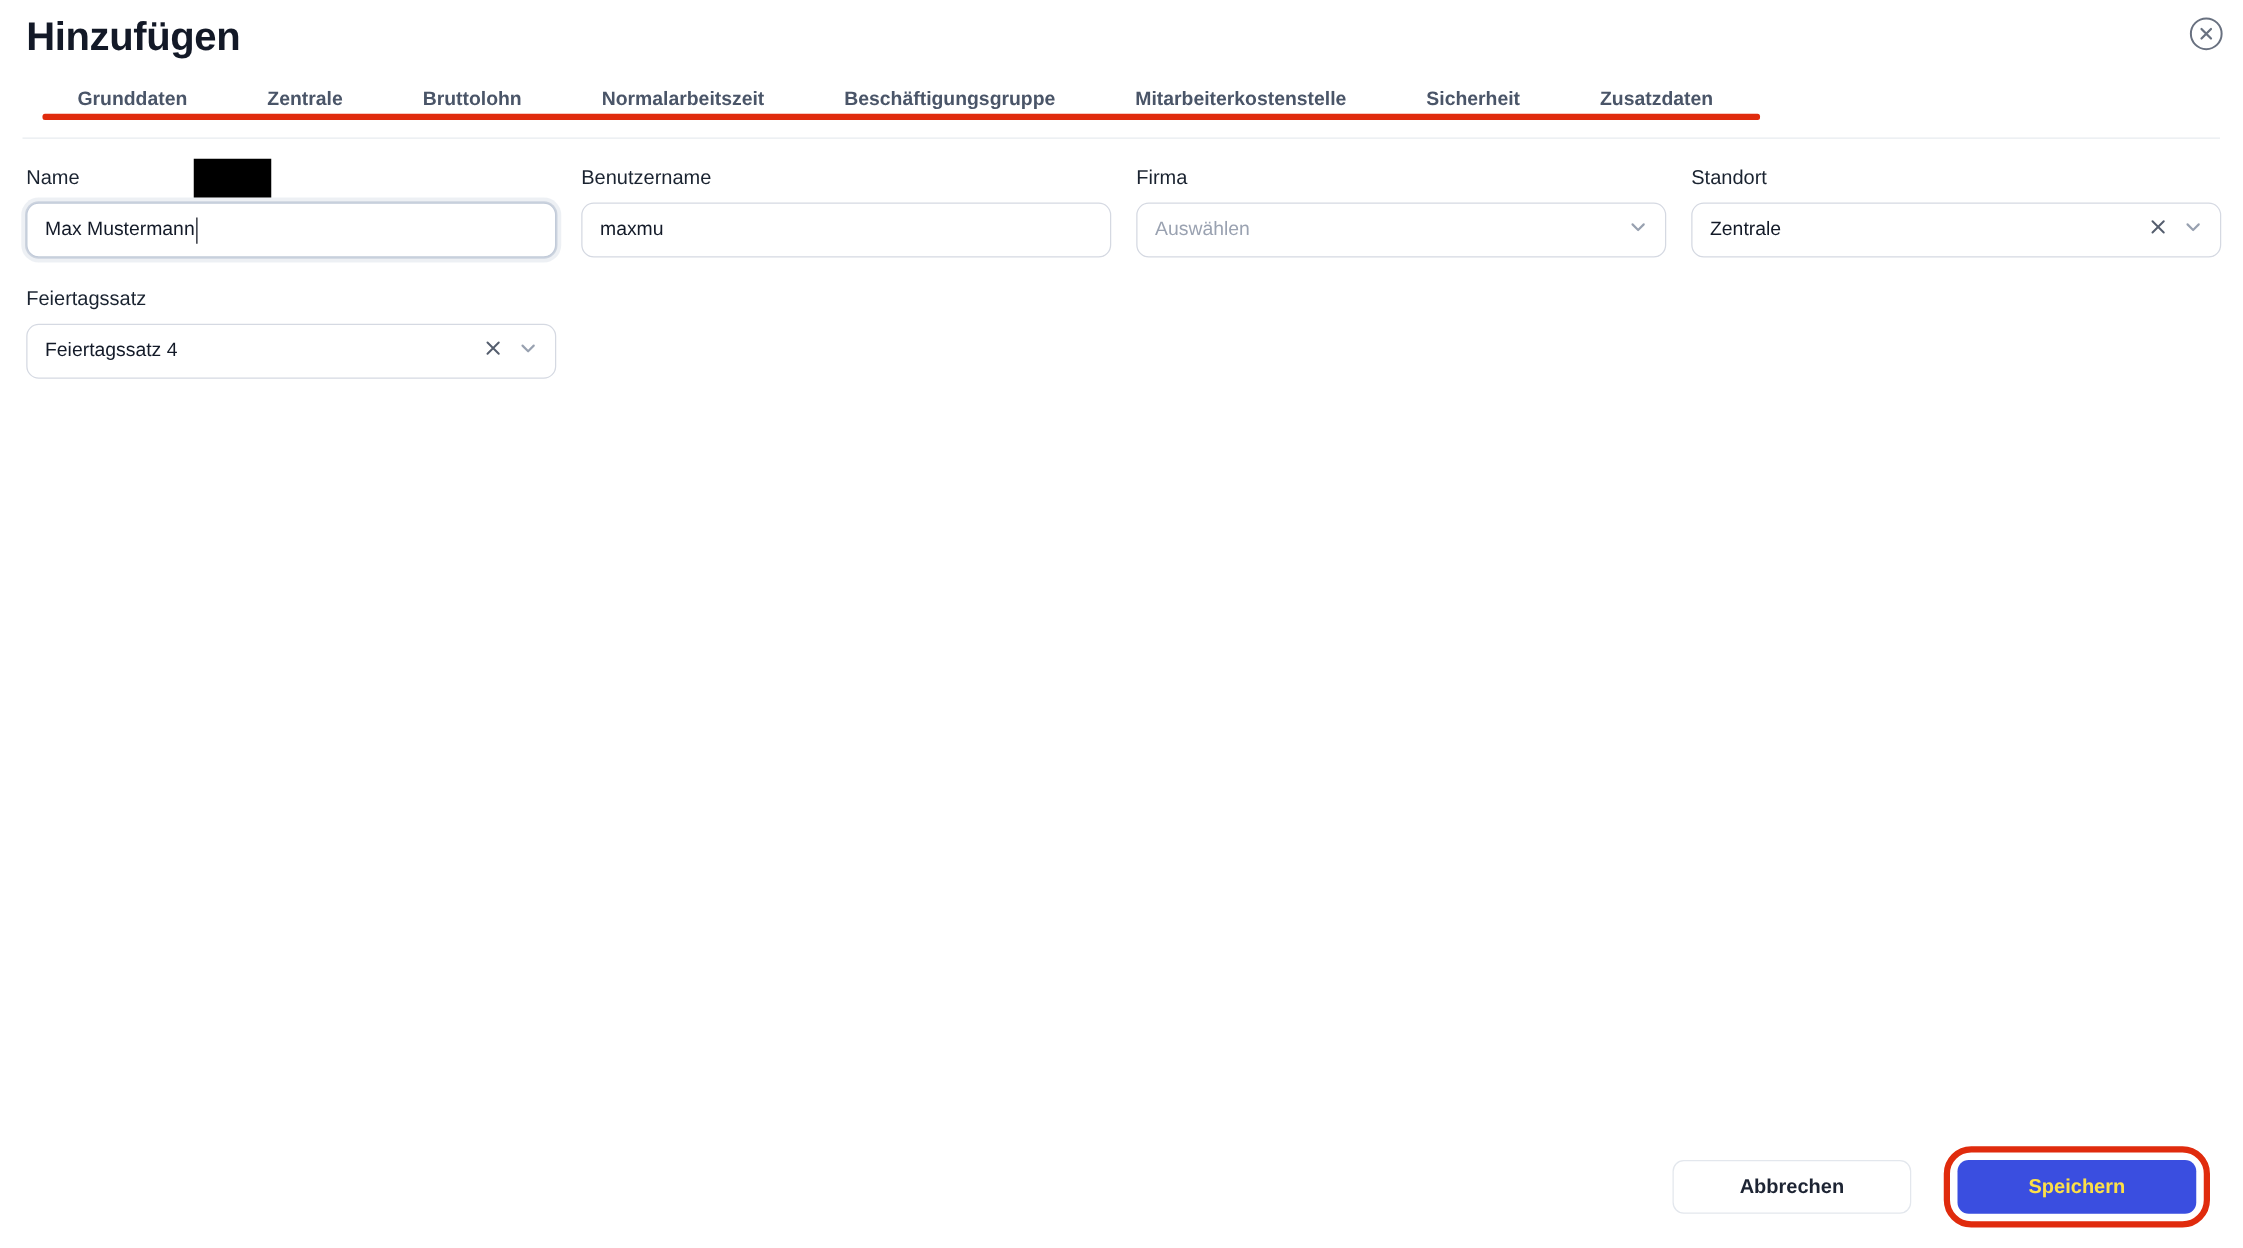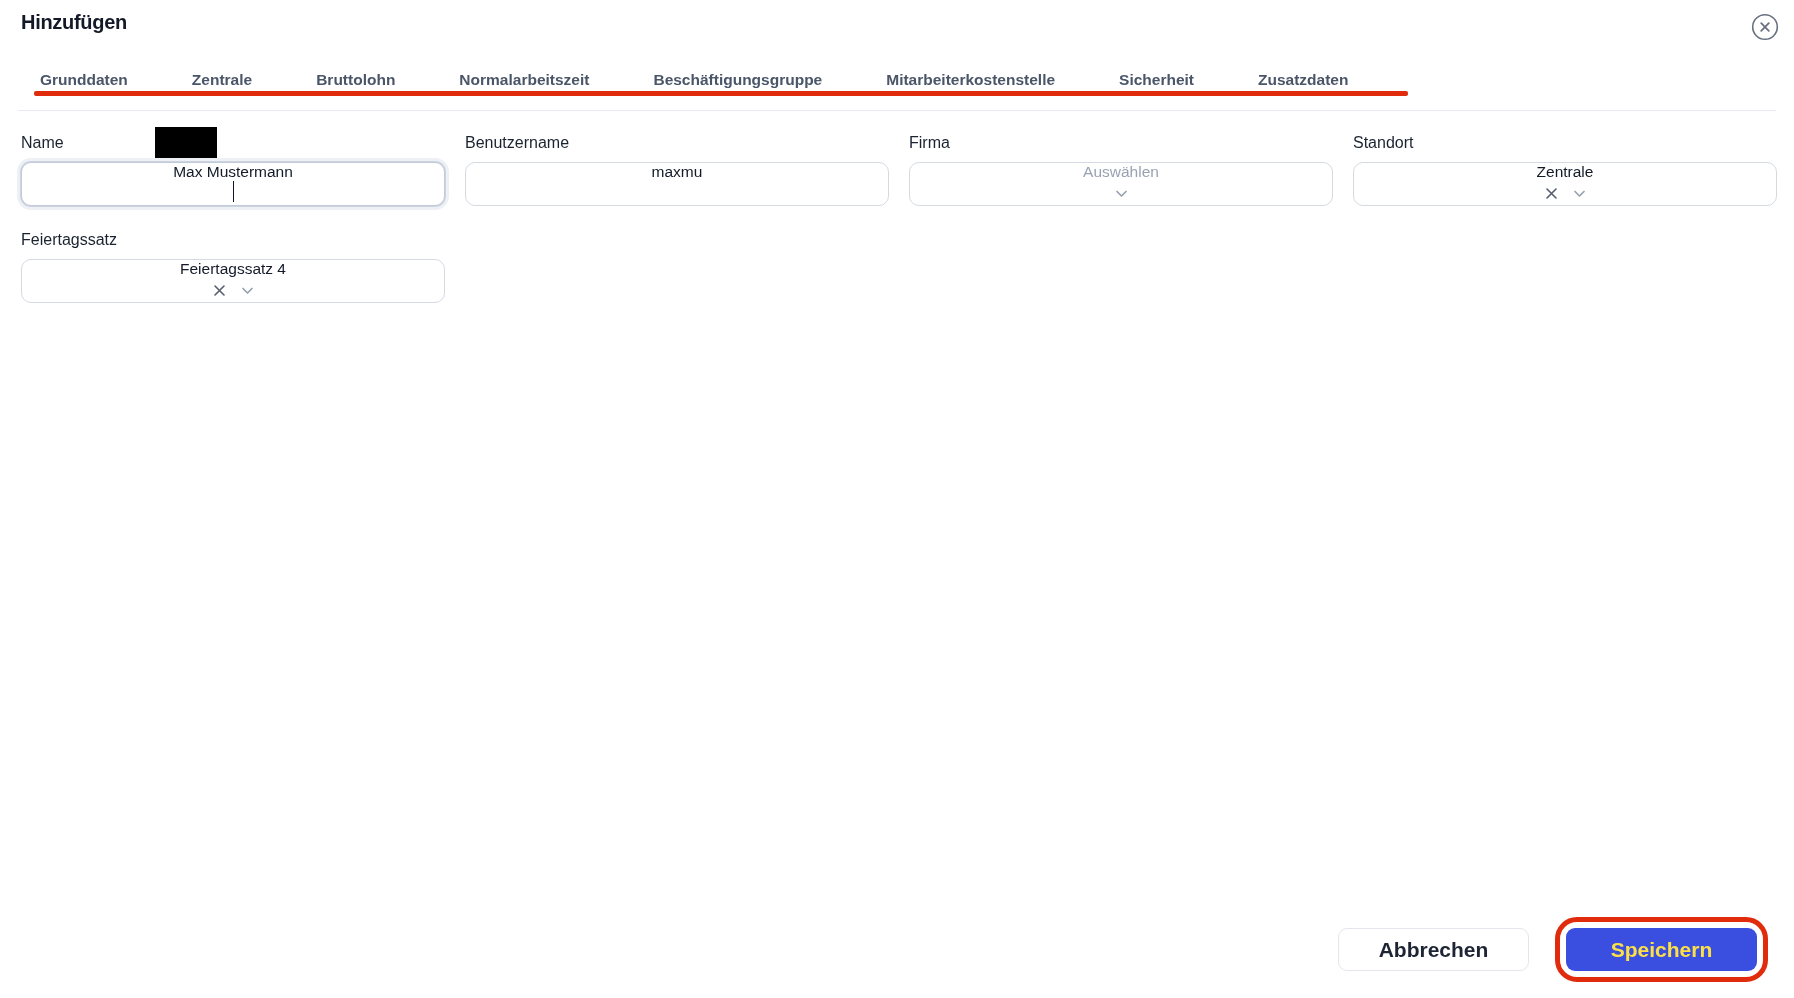--- a/index.html
+++ b/index.html
@@ -1,46 +1,46 @@
 <!DOCTYPE html>
 <html><head>
 <meta charset="utf-8">
 <style>
   * { margin:0; padding:0; box-sizing:border-box; }
   html,body { width:1794px; height:998px; background:#ffffff; font-family:"Liberation Sans", sans-serif; }
   .page { position:relative; width:1794px; height:998px; background:#fff; overflow:hidden; }
 
-  .page-title { position:absolute; left:21px; top:11px; font-size:20px; font-weight:800; color:#131927; letter-spacing:-0.3px; }
+  .page-title { position:absolute; left:21px; top:11px; font-size:32px; font-weight:800; color:#131927; letter-spacing:-0.3px; }
 
   .close-btn { position:absolute; top:12px; right:13px; width:30px; height:30px; border:none; background:transparent; cursor:pointer; color:#697180; }
   .close-btn svg { display:block; }
 
-  .tabbar { position:absolute; left:0; top:71px; width:100%; display:flex; gap:64px; padding-left:40px; font-size:15.5px; font-weight:600; color:#4a5568; }
+  .tabbar { position:absolute; left:0; top:71px; width:100%; display:flex; gap:64px; padding-left:62px; font-size:15.5px; font-weight:600; color:#4a5568; }
   .tab { white-space:nowrap; cursor:pointer; }
 
   .annotation-underline { position:absolute; left:34px; top:91px; width:1374px; height:5px; background:#e02b0d; border-radius:2px; }
 
   .divider { position:absolute; left:18px; right:18px; top:110px; height:1px; background:#e8ebf0; }
 
   .form-grid { position:absolute; left:21px; top:133px; width:1756px; display:grid; grid-template-columns:repeat(4,1fr); column-gap:20px; row-gap:24px; }
   .field { position:relative; }
   .field-label { display:block; font-size:16px; color:#1a2330; margin-bottom:10px; line-height:19px; }
-  .control { height:44px; border:1px solid #d5d9e2; border-radius:10px; background:#fff; display:flex; align-items:center; padding:0 14px; font-size:15.5px; color:#131a28;flex-direction:column; }
+  .control { height:44px; border:1px solid #d5d9e2; border-radius:10px; background:#fff; display:flex; align-items:center; padding:0 14px; font-size:15.5px; color:#131a28; }
   .control.focused { border:1px solid #c2cbd9; box-shadow:0 0 0 1px #cdd4df, 0 0 0 4px rgba(203,211,224,0.35); }
   .control .value { white-space:nowrap; }
   .control .placeholder { color:#9aa2b1; }
   .control .spacer { flex:1; }
   .control .icons { display:flex; align-items:center; gap:13px; }
   .caret { display:inline-block; width:1.5px; height:21px; background:#10141f; margin-left:1px; vertical-align:middle; animation:blink 1.1s step-end infinite; }
   @keyframes blink { 50% { opacity:0; } }
 
   .redaction-box { position:absolute; left:155px; top:127px; width:62px; height:31px; background:#000; }
 
   .footer { position:absolute; right:26px; bottom:16px; display:flex; align-items:center; gap:26px; }
-  .btn { height:43px; min-width:191px; padding:0 30px; border-radius:9px; font-size:21px; font-weight:700; font-family:"Liberation Sans", sans-serif; cursor:pointer; }
+  .btn { height:43px; min-width:191px; padding:0 30px; border-radius:9px; font-size:16px; font-weight:700; font-family:"Liberation Sans", sans-serif; cursor:pointer; }
   .btn-secondary { background:#fff; border:1px solid #e3e7ed; color:#1d2433; }
   .btn-primary { background:#3a4ee0; border:none; color:#fde047; }
   .annotation-ring { border:5px solid #e02b0d; border-radius:22px; padding:6px; display:flex; }
 </style>
 </head>
 <body>
 
 <div class="page">
 
   <h1 class="page-title">Hinzufügen</h1>

